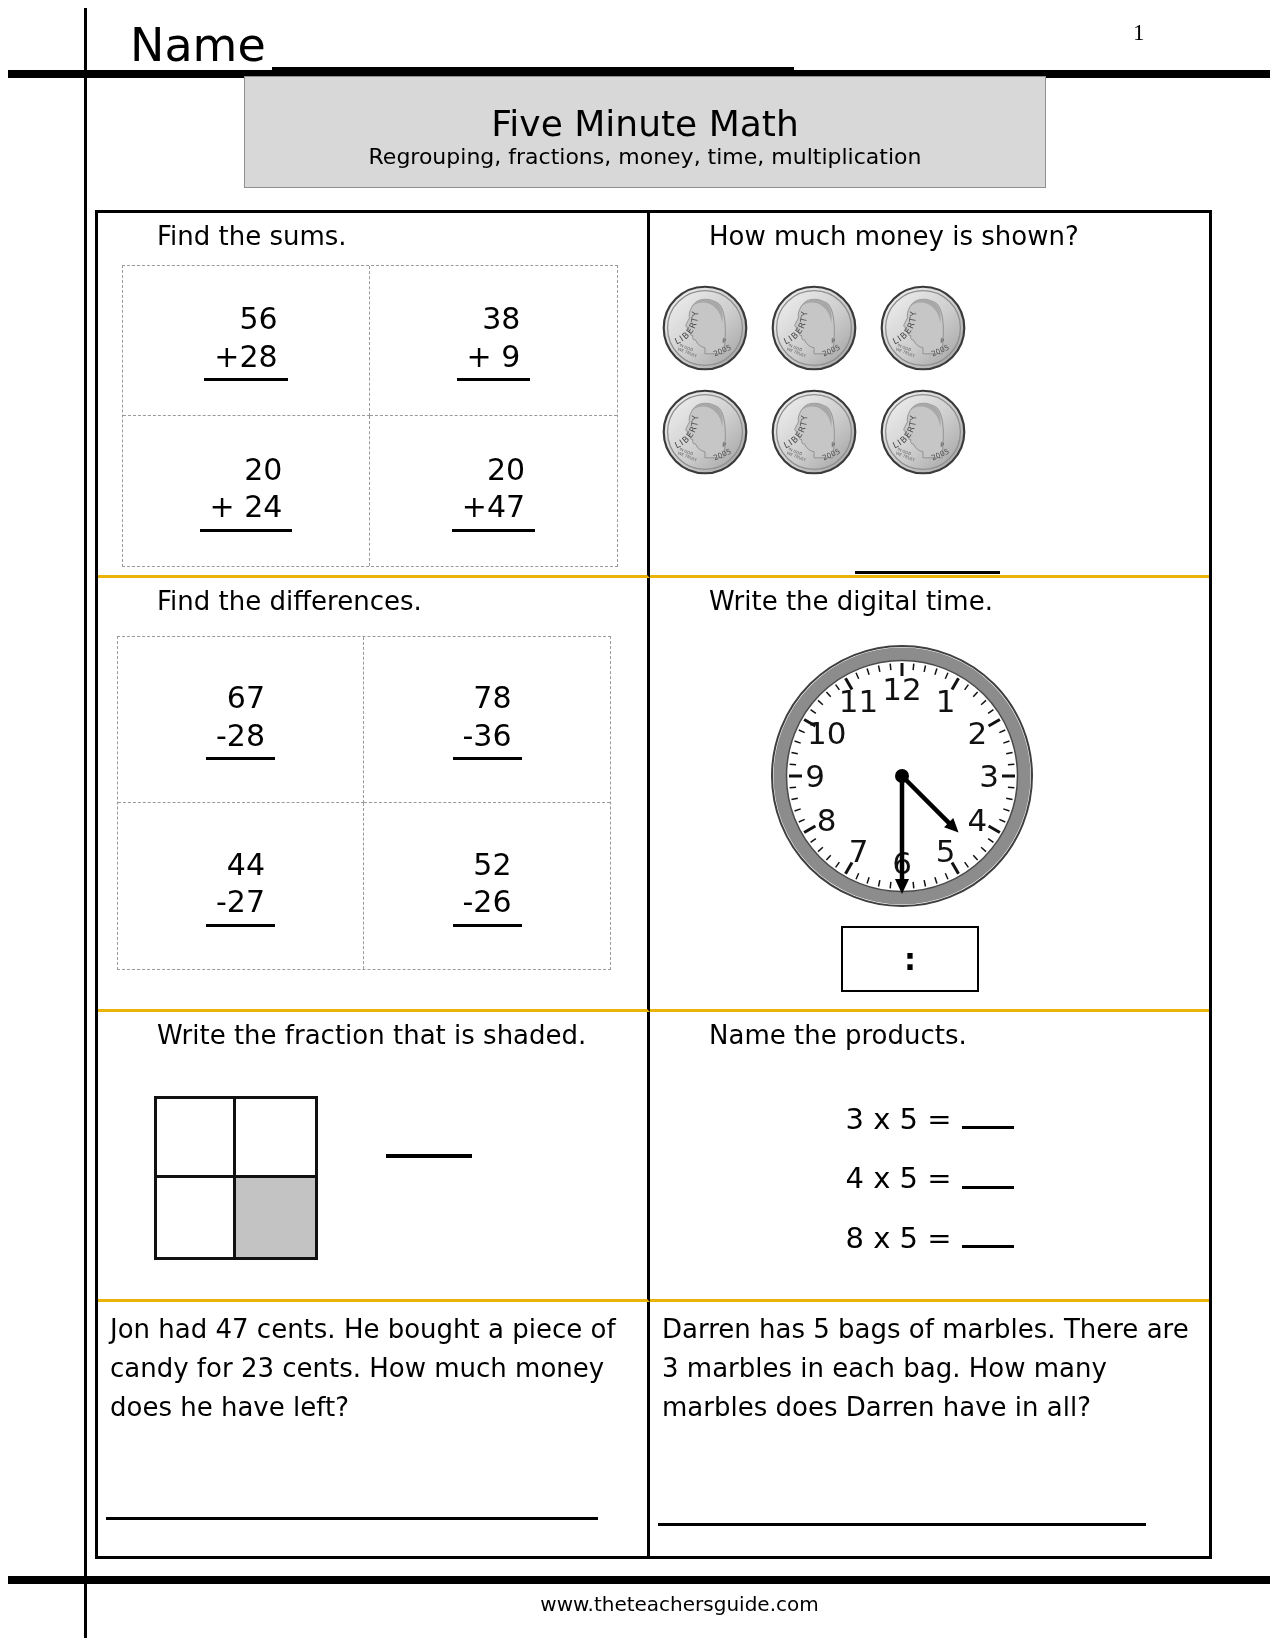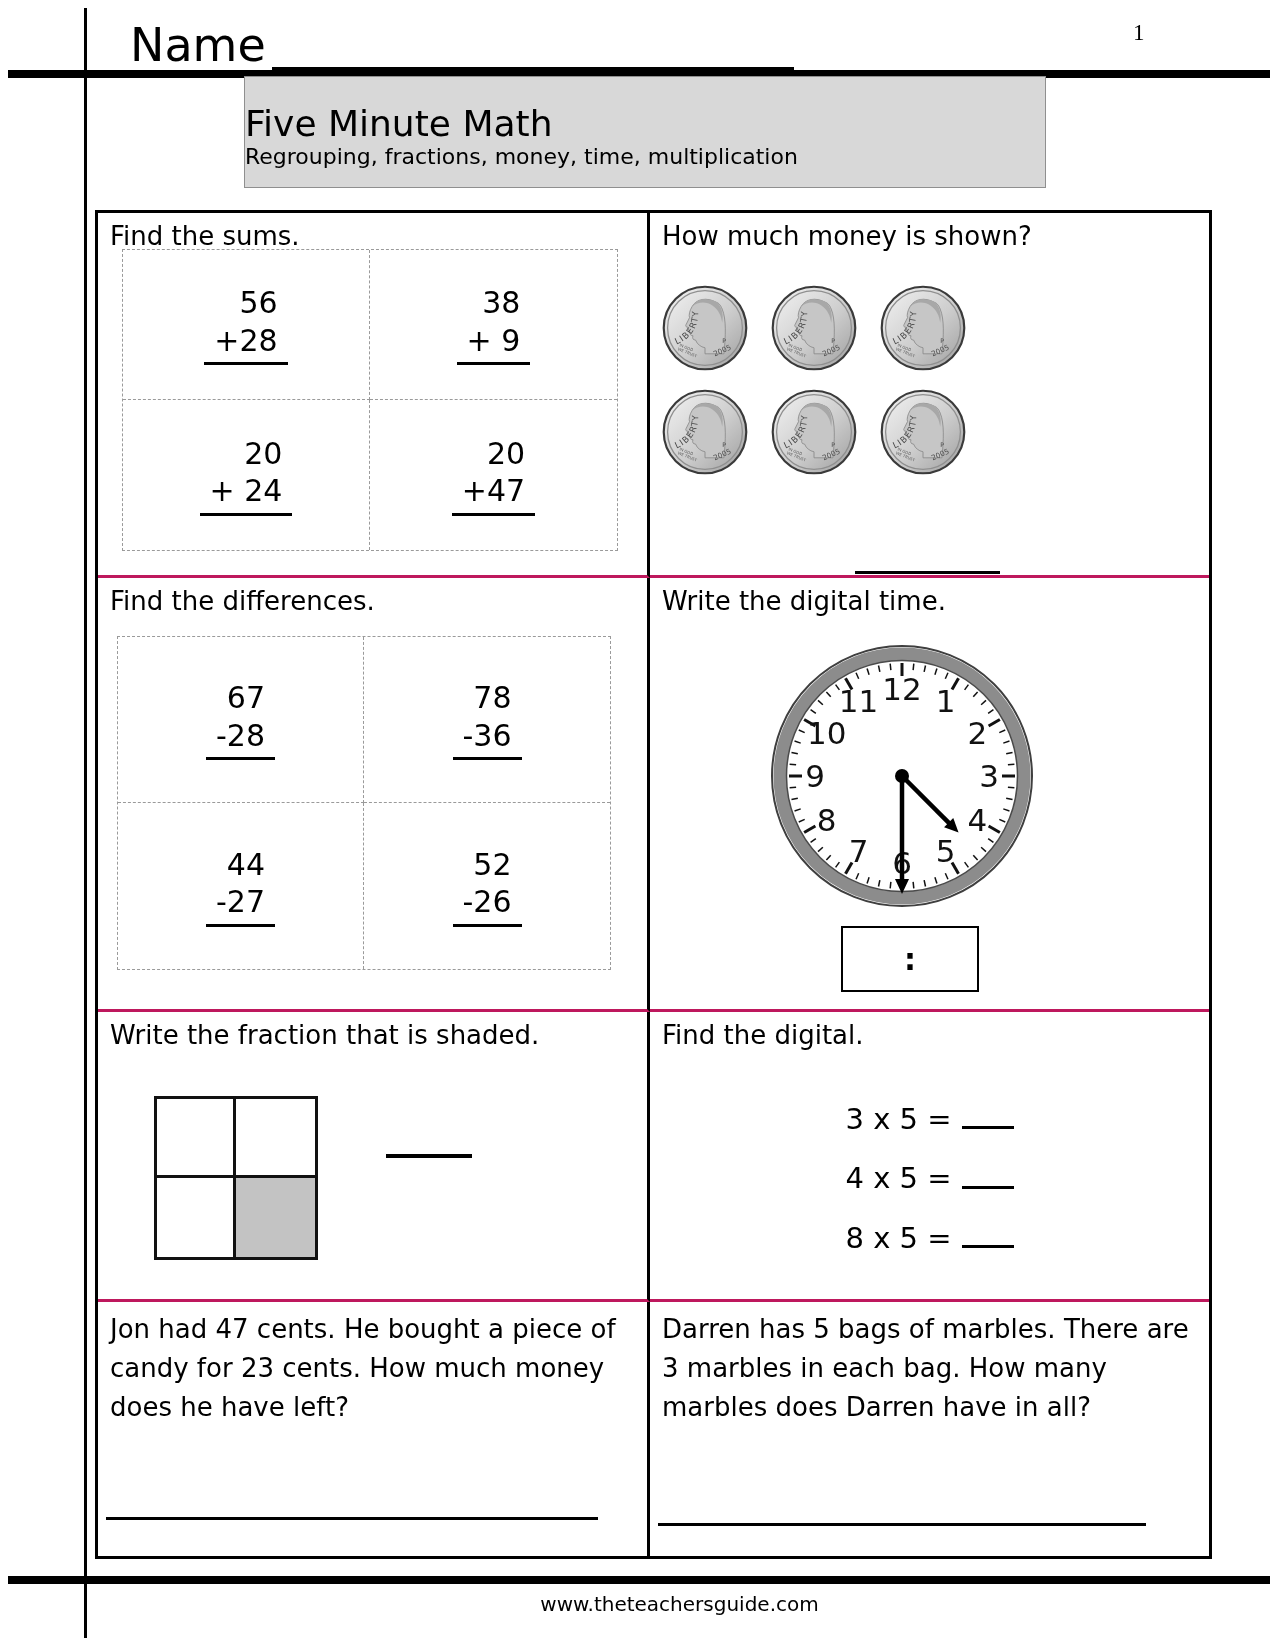--- a/index.html
+++ b/index.html
@@ -8,39 +8,39 @@
   .abs{position:absolute;}
 
   
   .vrule{left:84px;top:8px;width:3px;height:1630px;background:#000;}
   .hrule{left:8px;width:1262px;height:8px;background:#000;}
   .name-row{left:130px;top:20px;display:flex;align-items:flex-end;}
   .name-label{font-size:46px;line-height:1.1;}
   .name-line{width:522px;height:38px;border-bottom:4px solid #000;margin-left:6px;}
   .page-num{left:1133px;top:20px;font-family:"Liberation Serif",serif;font-size:23px;}
   .header-box{left:244px;top:76px;width:800px;height:110px;background:#d8d8d8;
-              border:1px solid #8f8f8f;text-align:left;}
+              border:1px solid #8f8f8f;text-align:center;}
   .header-title{font-size:36px;margin-top:26px;}
   .header-sub{font-size:22px;}
 
   
   .sheet{left:95px;top:210px;width:1111px;height:1343px;border:3px solid #000;
          display:grid;grid-template-columns:552px auto;grid-template-rows:365px 434px 290px auto;}
   .cell{position:relative;box-sizing:border-box;}
   .cell.bR{border-right:3px solid #000;}
-  .cell.bB{border-bottom:3px solid #be185d;}
+  .cell.bB{border-bottom:3px solid #eab308;padding-left:47px;}
   .cell-label{font-size:26px;padding:8px 12px 0 12px;}
 
   
   .dash-grid{position:absolute;display:grid;grid-template-columns:1fr 1fr;grid-template-rows:1fr 1fr;
              border:1px dashed #9a9a9a;}
   .dash-cell{display:flex;align-items:center;justify-content:center;}
   .dash-cell:nth-child(odd){border-right:1px dashed #9a9a9a;}
   .dash-cell:nth-child(-n+2){border-bottom:1px dashed #9a9a9a;}
-  .sums-grid{left:24px;top:36px;width:494px;height:300px;}
+  .sums-grid{left:24px;top:52px;width:494px;height:300px;}
   .diff-grid{left:19px;top:58px;width:492px;height:332px;}
   .arith{font-size:30px;line-height:1.25;}
   .arith div{text-align:right;white-space:pre;padding:0 10px;}
   .arith .arith-bot{border-bottom:3px solid #000;padding-bottom:3px;}
 
   
   .coins-grid{left:12px;top:72px;display:grid;grid-template-columns:repeat(3,86px);gap:18px 23px;}
   .coin{width:86px;height:86px;}
   .ans-line{background:#000;}
   .money-line{left:205px;top:358px;width:145px;height:3px;}
@@ -342,21 +342,21 @@
       <div class="abs fraction-grid" style="grid-template-columns: repeat(2, 1fr); grid-template-rows: repeat(2, 1fr);">
           <div class="fcell"></div>
           <div class="fcell"></div>
           <div class="fcell"></div>
           <div class="fcell" style="background: rgb(195, 195, 195);"></div>
         </div>
       <div class="abs ans-line fraction-line"></div>
     </div>
 
     <div class="cell bB">
-      <div class="cell-label">Find the digital.</div>
+      <div class="cell-label">Name the products.</div>
       <div class="abs eq-list">
         <div class="eq-row"><span>3 x 5 =</span><span class="eq-blank"></span></div>
         <div class="eq-row"><span>4 x 5 =</span><span class="eq-blank"></span></div>
         <div class="eq-row"><span>8 x 5 =</span><span class="eq-blank"></span></div>
       </div>
     </div>
 
     <div class="cell bR">
       <div class="word-text">Jon had 47 cents.  He bought a piece of candy for 23 cents.  How much money does he have left?</div>
       <div class="abs ans-line word-line-left"></div>

